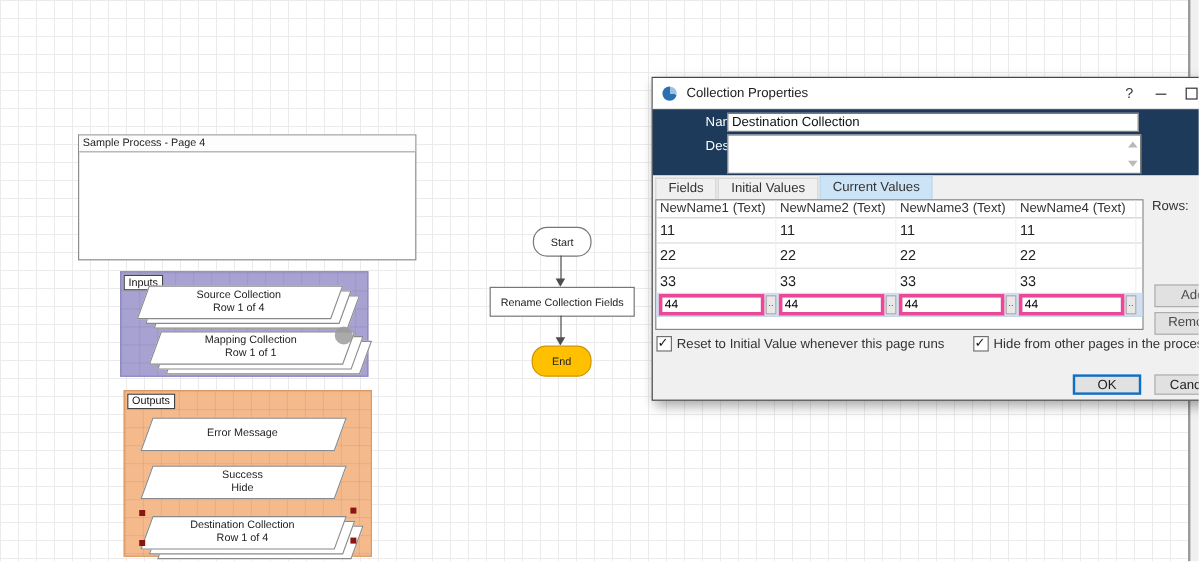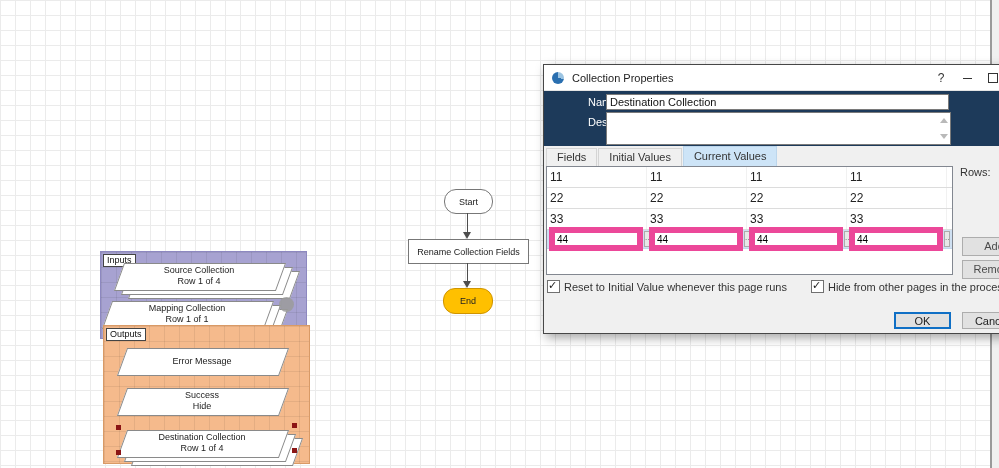--- a/index.html
+++ b/index.html
@@ -13,21 +13,21 @@
   }
   
   .vstrip{position:absolute;top:0;right:0;width:7px;height:468px;background:#f0f0f0;border-left:2px solid #9a9a9a;z-index:1;}
 
   
   .pagebox{position:absolute;left:65px;top:112px;width:280px;height:103px;background:#fff;border:1px solid #8c8c8c;z-index:2;}
   .pagebox .hd{height:13px;border-bottom:1px solid #a9a9a9;font-size:9px;line-height:13px;padding:0 3px;color:#222;background:#fdfdfd;}
 
   
   .region{position:absolute;z-index:2;background-image:linear-gradient(to right,rgba(0,0,0,0.07) 1px,transparent 1px),linear-gradient(to bottom,rgba(0,0,0,0.07) 1px,transparent 1px);background-size:15px 15px;}
-  .region.inputs{left:100px;top:226px;width:205px;height:86px;background-color:#a7a2d1;border:1px solid #8d88c0;margin-top:25px;}
+  .region.inputs{left:100px;top:226px;width:205px;height:86px;background-color:#a7a2d1;border:1px solid #8d88c0;}
   .region.outputs{left:103px;top:325px;width:205px;height:137px;background-color:#f5ba8c;border:1px solid #d99a66;}
   .region-label{position:absolute;left:2px;top:2px;background:#fff;border:1px solid #444;font-size:9px;line-height:11px;padding:0 3px;color:#111;}
 
   
   .coll{position:absolute;width:160px;height:26px;}
   .sheet{position:absolute;left:0;top:0;width:100%;height:100%;background:#fff;border:1px solid #8a8a8a;transform:skewX(-20deg);}
   .sheet.b1{transform:translate(7px,4px) skewX(-20deg);}
   .sheet.b2{transform:translate(14px,8px) skewX(-20deg);}
   .coll .lbl{position:absolute;left:0;top:50%;transform:translateY(-50%);width:100%;text-align:center;font-size:9px;line-height:11px;color:#222;}
   .handle{position:absolute;width:5px;height:5px;background:#8b1515;z-index:3;}
@@ -61,53 +61,56 @@
   .tab{background:#f0f0f0;border:1px solid #d4d4d4;border-bottom:none;padding:2px 10px 2px 10px;font-size:11px;color:#333;margin-right:1px;height:13px;line-height:13px;}
   .tab.active{background:#cde4f7;border-color:#bcd6ec;height:15px;line-height:15px;}
 
   .gridbox{position:absolute;left:2px;top:101px;width:407px;height:109px;background:#fff;border:1px solid #828790;box-sizing:border-box;}
   .g-head{display:flex;height:14px;border-bottom:1px solid #d0d0d0;}
   .g-head .gc{width:100px;font-size:11px;color:#333;padding:0 3px;box-sizing:border-box;line-height:14px;border-right:1px solid #ececec;white-space:nowrap;overflow:hidden;}
   .g-row{display:flex;height:20px;border-bottom:1px solid #dcdcdc;}
   .g-row .gc{width:100px;font-size:12px;color:#222;padding:0 3px;line-height:20px;box-sizing:border-box;border-right:1px solid #f1f1f1;}
   .g-editrow{display:flex;height:18px;background:#cfe0f2;align-items:center;border-bottom:1px solid #c4d6ea;}
   .g-cell-edit{width:100px;display:flex;align-items:center;box-sizing:border-box;padding-left:2px;}
-  .g-cell-edit input{width:78px;height:12px;border:6px solid #ec4899;font-family:"Liberation Sans",sans-serif;font-size:10px;padding:0 2px;}
+  .g-cell-edit input{width:78px;height:12px;border:3px solid #ec4899;font-family:"Liberation Sans",sans-serif;font-size:10px;padding:0 2px;}
   .dots-btn{width:13px;height:14px;background:#e8e8e8;border:1px solid #ababab;font-size:8px;line-height:11px;text-align:center;color:#555;margin-left:1px;}
 
   .rows-label{position:absolute;left:416px;top:101px;font-size:11px;color:#333;}
   .side-btn{position:absolute;left:418px;width:62px;height:17px;background:#e1e1e1;border:1px solid #adadad;font-size:11px;color:#4a4a4a;text-align:center;line-height:16px;}
   .btn{position:absolute;height:17px;background:#e1e1e1;border:1px solid #adadad;font-size:11px;color:#222;text-align:center;line-height:16px;box-sizing:border-box;}
   .btn.focus{border:2px solid #0f6fc5;line-height:14px;}
 
   .cb-row{position:absolute;left:3px;top:215px;display:flex;align-items:center;font-size:11px;color:#333;white-space:nowrap;}
   .cbx{display:inline-block;width:11px;height:11px;border:1px solid #707070;background:#fff;margin-right:4px;position:relative;flex:0 0 auto;}
   .cbx.checked::after{content:"✓";position:absolute;left:0px;top:-2px;font-size:11px;color:#1a1a1a;}
   .cb{display:flex;align-items:flex-end;}
 </style>
 </head>
 <body>
 
 <div id="canvas">
 
   <div class="vstrip"></div>
 
+  <div class="pagebox">
+    <div class="hd">Sample Process - Page 4</div>
+  </div>
 
   <div class="region inputs">
     <div class="region-label">Inputs</div>
     <div class="coll" style="left:18px;top:11px;">
       <div class="sheet b2"></div>
       <div class="sheet b1"></div>
       <div class="sheet"></div>
       <div class="lbl">
         <div>Source Collection</div>
         <div>Row 1 of 4</div>
       </div>
     </div>
-    <div class="coll" style="left:6px;top:49px;">
+    <div class="coll" style="left:28px;top:49px;">
       <div class="sheet b2"></div>
       <div class="sheet b1"></div>
       <div class="sheet"></div>
       <div class="lbl">
         <div>Mapping Collection</div>
         <div>Row 1 of 1</div>
       </div>
     </div>
     <div class="gray-dot" style="left:178px;top:45px;"></div>
   </div>
@@ -175,20 +178,26 @@
       </div>
     </div>
 
     <div class="tabs">
       <div class="tab">Fields</div>
       <div class="tab">Initial Values</div>
       <div class="tab active">Current Values</div>
     </div>
 
     <div class="gridbox">
+      <div class="g-head">
+        <div class="gc">NewName1  (Text)</div>
+        <div class="gc">NewName2  (Text)</div>
+        <div class="gc">NewName3  (Text)</div>
+        <div class="gc">NewName4  (Text)</div>
+      </div>
       <div class="g-row">
         <div class="gc">11</div>
         <div class="gc">11</div>
         <div class="gc">11</div>
         <div class="gc">11</div>
       </div>
       <div class="g-row">
         <div class="gc">22</div>
         <div class="gc">22</div>
         <div class="gc">22</div>

